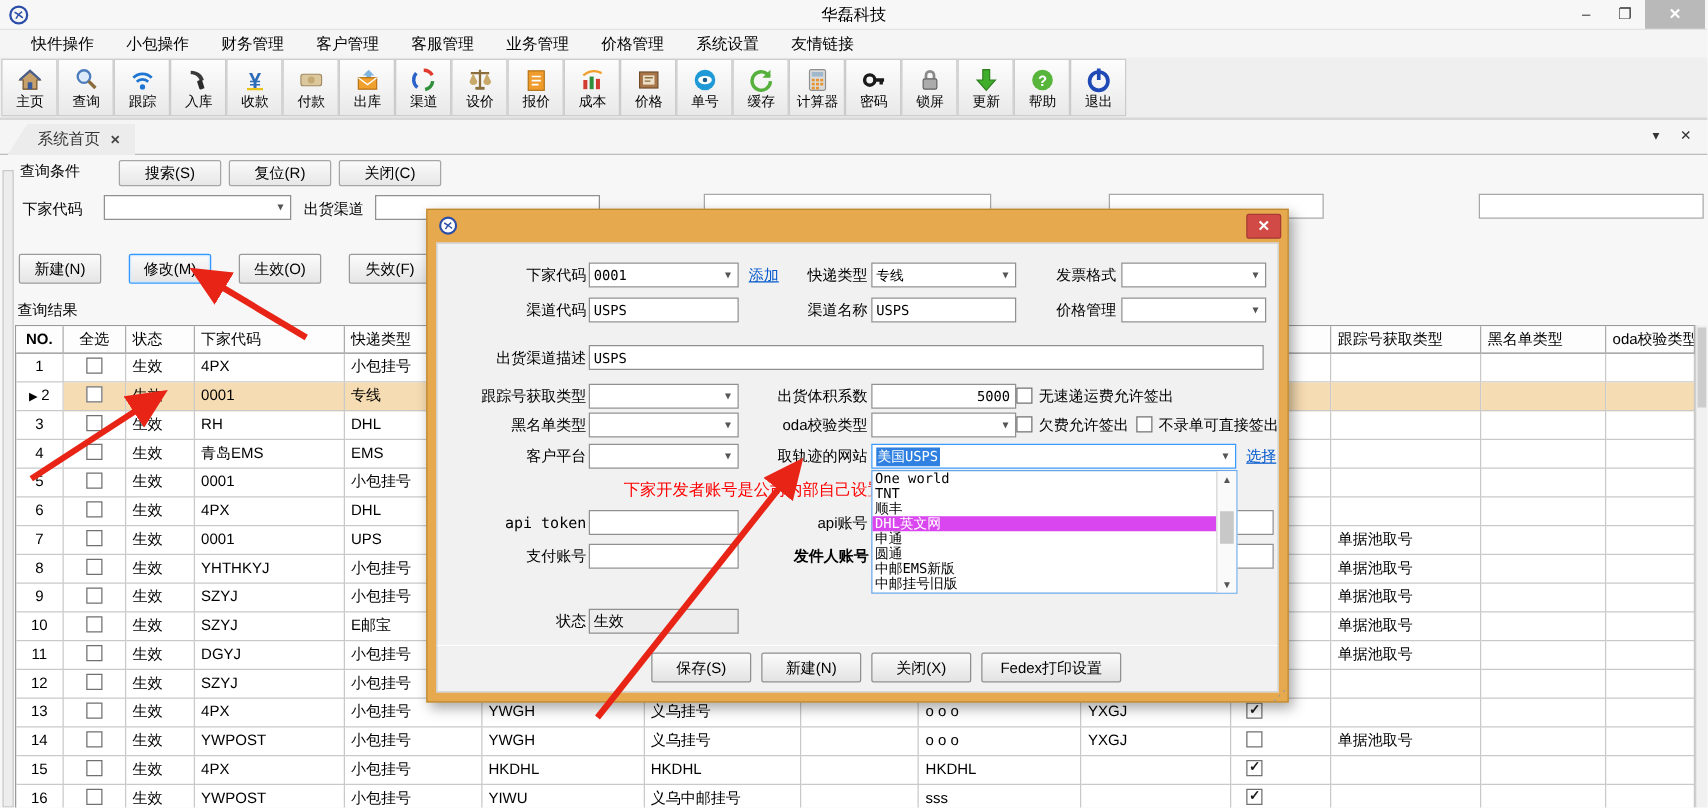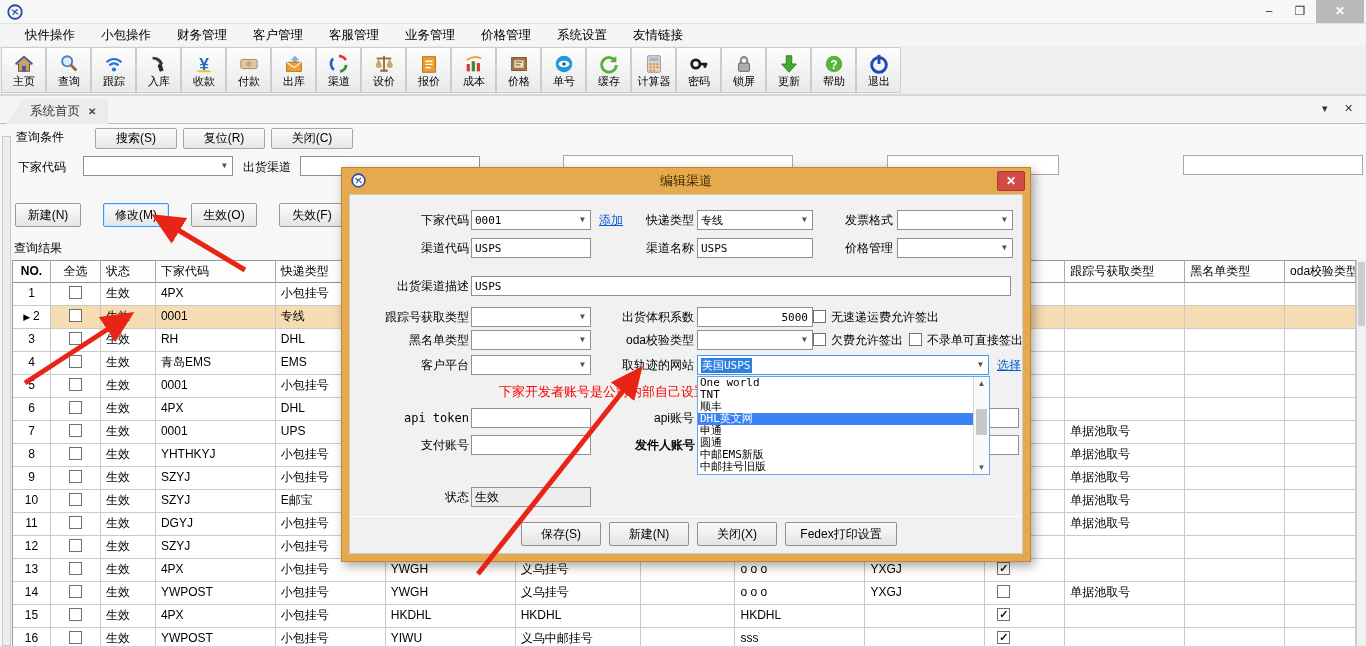--- a/index.html
+++ b/index.html
@@ -71,37 +71,38 @@
   .dcblabel { position:absolute; font-size:12px; height:20px; line-height:20px; white-space:nowrap; }
   .combo.focus { border:1px solid #3b99fc; }
   .selval { background:#2f80e0; color:#fff; padding:0 1px; }
   .dbtn { position:absolute; height:24px; font-size:12px; background:linear-gradient(#fbfbfb,#e3e3e3); border:1px solid #8f8f8f; border-radius:2px; text-align:center; line-height:22px; cursor:default; }
   .grip { position:absolute; right:1px; bottom:-2px; color:#9a9a9a; font-size:11px; }
   .dsep { position:absolute; left:8px; right:8px; height:1px; background:#dcdcdc; border-bottom:1px solid #fff; }
 
   
   .ddlist { position:absolute; left:355px; top:208px; width:293px; height:99px; background:#fff; border:1px solid #66a7e8; z-index:30; }
   .dditem { height:12px; line-height:12px; font-size:11px; font-family:"DejaVu Sans Mono",monospace; padding-left:2px; white-space:nowrap; cursor:default; }
-  .dditem.on { background:#3b82f6; color:#fff; }
+  .dditem.on { background:#d946ef; color:#fff; }
   .ddsb { position:absolute; right:0; top:0; width:16px; height:97px; background:#fafafa; border-left:1px solid #d5d5d5; }
   .ddsb .a { position:absolute; left:0; width:15px; height:13px; text-align:center; font-size:8px; color:#555; line-height:13px; }
   .ddsb .thumb { position:absolute; left:2px; top:32px; width:11px; height:26px; background:#c8c8c8; }
 
   .arrows { position:absolute; left:0; top:0; z-index:50; pointer-events:none; }
 </style>
 </head>
 <body>
 
 <div class="titlebar">
   <span class="app-logo">
     <svg viewBox="0 0 24 24">
         <circle cx="12" cy="12" r="9" fill="none" stroke="#2b4ea8" stroke-width="2.4"></circle>
         <path d="M7.5 9c3 1 6 4.5 9 6M9 16c1.5-3 4-6 6.5-7.5" fill="none" stroke="#2b4ea8" stroke-width="1.6"></path>
       </svg>
   </span>
+  <span class="win-title">华磊科技</span>
   <span class="win-btn win-min">–</span>
   <span class="win-btn win-res">❐</span>
   <span class="win-btn win-close">✕</span>
 </div>
 
 <div class="menubar">
     <span class="menu-item">快件操作</span>
     <span class="menu-item">小包操作</span>
     <span class="menu-item">财务管理</span>
     <span class="menu-item">客户管理</span>
@@ -628,21 +629,20 @@
   </div>
 
 <div class="dialog">
   <div class="dlg-title">
     <span class="dlg-logo">
       <svg viewBox="0 0 24 24">
           <circle cx="12" cy="12" r="9" fill="#fff" stroke="#2b4ea8" stroke-width="2.4"></circle>
           <path d="M7.5 9c3 1 6 4.5 9 6M9 16c1.5-3 4-6 6.5-7.5" fill="none" stroke="#2b4ea8" stroke-width="1.6"></path>
         </svg>
     </span>
-    <span class="txt">编辑渠道</span>
     <span class="dlg-close">✕</span>
   </div>
   <div class="dlg-body"></div>
 
   <span class="dlabel" style="left:30px; top:42px; width:97px;">下家代码</span>
   <div class="combo" style="left:129px; top:42px; width:120px;">
       <span>0001</span>
       <span class="arr">▼</span>
     </div>
   <span class="dlink" style="left:257px; top:42px;">添加</span>

